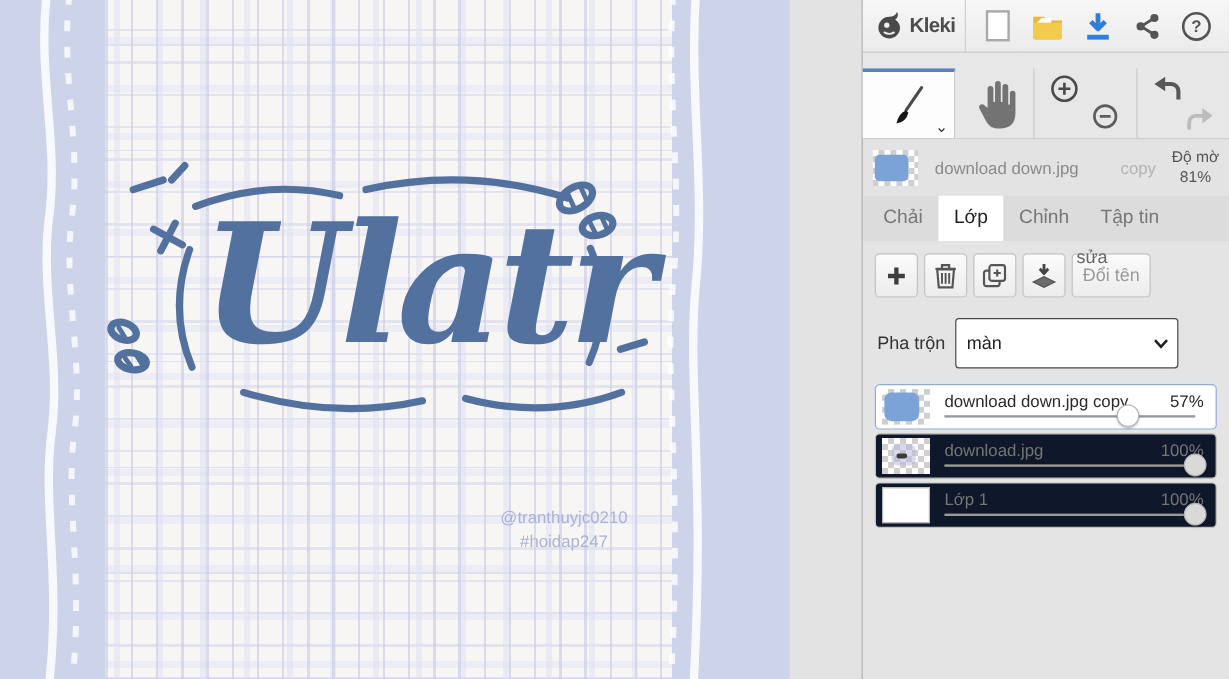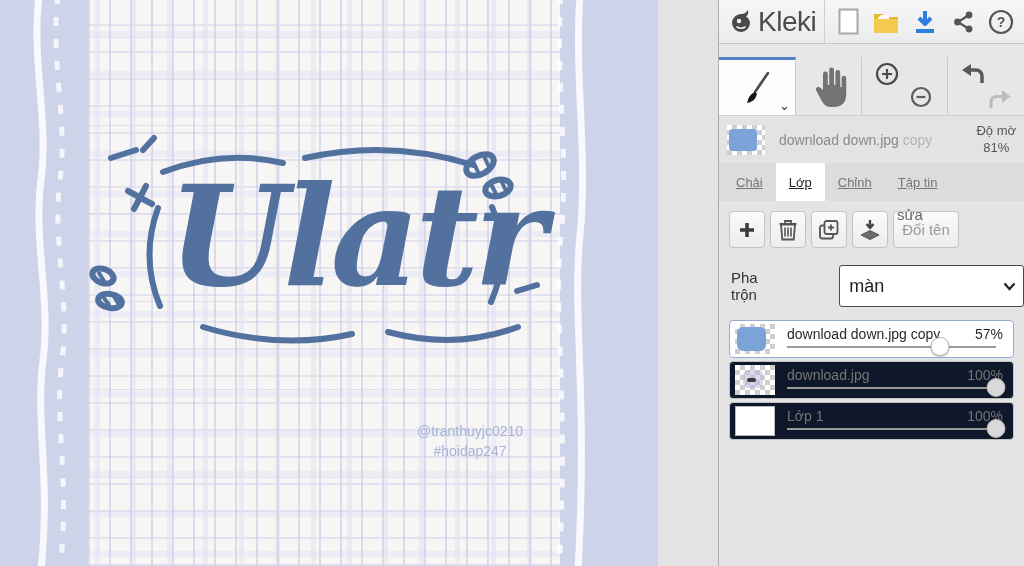--- a/index.html
+++ b/index.html
@@ -20,21 +20,21 @@
     font-size:138px;line-height:1;letter-spacing:-5px;color:#53719e;user-select:none;}
   .watermark{position:absolute;left:366px;top:422px;width:208px;text-align:center;
     font-size:14px;line-height:1.4;color:#a9b2d5;}
   
   .panel{position:absolute;left:718px;top:0;width:306px;height:566px;background:#e3e3e3;
          border-left:1px solid #adadad;box-sizing:border-box;}
   
   .topbar{height:43px;border-bottom:1px solid #c6c6c6;background:linear-gradient(#f7f7f7,#ebebeb);
           display:flex;align-items:center;}
   .logo{display:flex;align-items:center;gap:3px;padding:0 8px 0 9px;height:100%;}
-  .logo-text{font-size:28px;font-weight:400;color:#4c4c4c;letter-spacing:-.5px;text-align:center;}
+  .logo-text{font-size:17px;font-weight:700;color:#4c4c4c;letter-spacing:-.5px;text-align:center;}
   .topbar-divider{width:1px;height:100%;background:#cfcfcf;}
   .topbar-icons{flex:1;display:flex;align-items:center;justify-content:space-evenly;height:100%;}
   .tb-btn{display:flex;align-items:center;justify-content:center;width:30px;height:30px;cursor:pointer;}
   
   .toolrow{height:72px;border-bottom:1px solid #cfcfcf;background:#e7e7e7;display:flex;
            padding-top:13px;box-sizing:border-box;}
   .tool-cell{height:100%;display:flex;align-items:center;justify-content:center;
              border-right:1px solid #c9c9c9;box-sizing:border-box;position:relative;}
   .tool-brush{width:77px;background:#fdfdfd;border-top:3px solid #567fc6;}
   .tool-hand{width:66px;}
@@ -43,39 +43,39 @@
   .brush-chev{position:absolute;right:5px;bottom:3px;font-size:13px;color:#333;line-height:1;}
   .zi{position:absolute;left:12px;top:4px;}  .zo{position:absolute;right:14px;bottom:6px;}
   .un{position:absolute;left:10px;top:4px;}  .re{position:absolute;right:10px;bottom:5px;}
   
   .layerinfo{height:47px;display:flex;align-items:center;padding:0 6px 0 8px;}
   .checker{background:repeating-conic-gradient(#cfcfcf 0 25%, #ffffff 0 50%);background-size:10px 10px;}
   .info-thumb{width:38px;height:30px;position:relative;flex:none;}
   .info-thumb::after{content:'';position:absolute;left:2px;top:4px;right:8px;bottom:4px;
     background:#7ba3d8;border-radius:4px;}
   .info-name{flex:1;margin-left:14px;font-size:14px;color:#8a8a8a;white-space:nowrap;overflow:hidden;}
-  .info-name .copy{color:#b3b3b3;}
+  .info-name .copy{color:#b3b3b3;padding-left:31px;}
   .info-opacity{text-align:center;font-size:13px;color:#555;line-height:1.3;padding-right:2px;}
   
   .tabs{height:38px;display:flex;align-items:stretch;background:#dcdcdc;padding-left:4px;}
-  .tab{display:flex;align-items:center;padding:0 13px;font-size:13px;color:#777;cursor:pointer;text-decoration:underline;}
+  .tab{display:flex;align-items:center;padding:0 13px;font-size:16px;color:#777;cursor:pointer;}
   .tab.active{background:#fff;color:#222;}
   
   .content{position:relative;background:#e4e4e4;height:363px;}
   .actions{display:flex;gap:5px;padding:10px 0 0 10px;position:relative;}
   .act-btn{width:36px;height:37px;background:linear-gradient(#fbfbfb,#ececec);
     border:1px solid #c4c4c4;border-radius:4px;display:flex;align-items:center;justify-content:center;
     box-sizing:border-box;cursor:pointer;}
   .rename-btn{width:66px;font-size:15px;color:#9b9b9b;}
   .tooltip-sua{position:absolute;left:178px;top:5px;font-size:15px;color:#666;pointer-events:none;}
   .blend-row{display:flex;align-items:center;gap:8px;margin:17px 0 0 12px;}
   .blend-label{font-size:15px;color:#333;}
   .selectbox{width:186px;height:42px;background:#fff;border:1px solid #4a4a4a;border-radius:3px;
     display:flex;align-items:center;justify-content:space-between;padding:0 7px 0 9px;
-    font-size:18px;color:#222;box-sizing:border-box;cursor:pointer;margin-left:44px;}
+    font-size:15px;color:#222;box-sizing:border-box;cursor:pointer;}
   
   .layers{margin:13px 10px 0 10px;display:flex;flex-direction:column;gap:3px;}
   .layer-row{height:38px;position:relative;border-radius:4px;background:#0f172a;
     border:1px solid #c2c2c2;box-sizing:border-box;cursor:pointer;}
   .layer-row.selected{background:#fff;border-color:#96aacd;box-shadow:0 0 0 1px #dfe6f3;}
   .layer-thumb{position:absolute;left:5px;top:3px;width:40px;height:30px;}
   .thumb-blue::after{content:'';position:absolute;left:2px;top:3px;right:9px;bottom:3px;
     background:#7ba3d8;border-radius:6px;}
   .thumb-trans::after{content:'';position:absolute;left:8px;top:5px;width:20px;height:18px;
     background:rgba(186,186,224,.55);border-radius:5px;}

